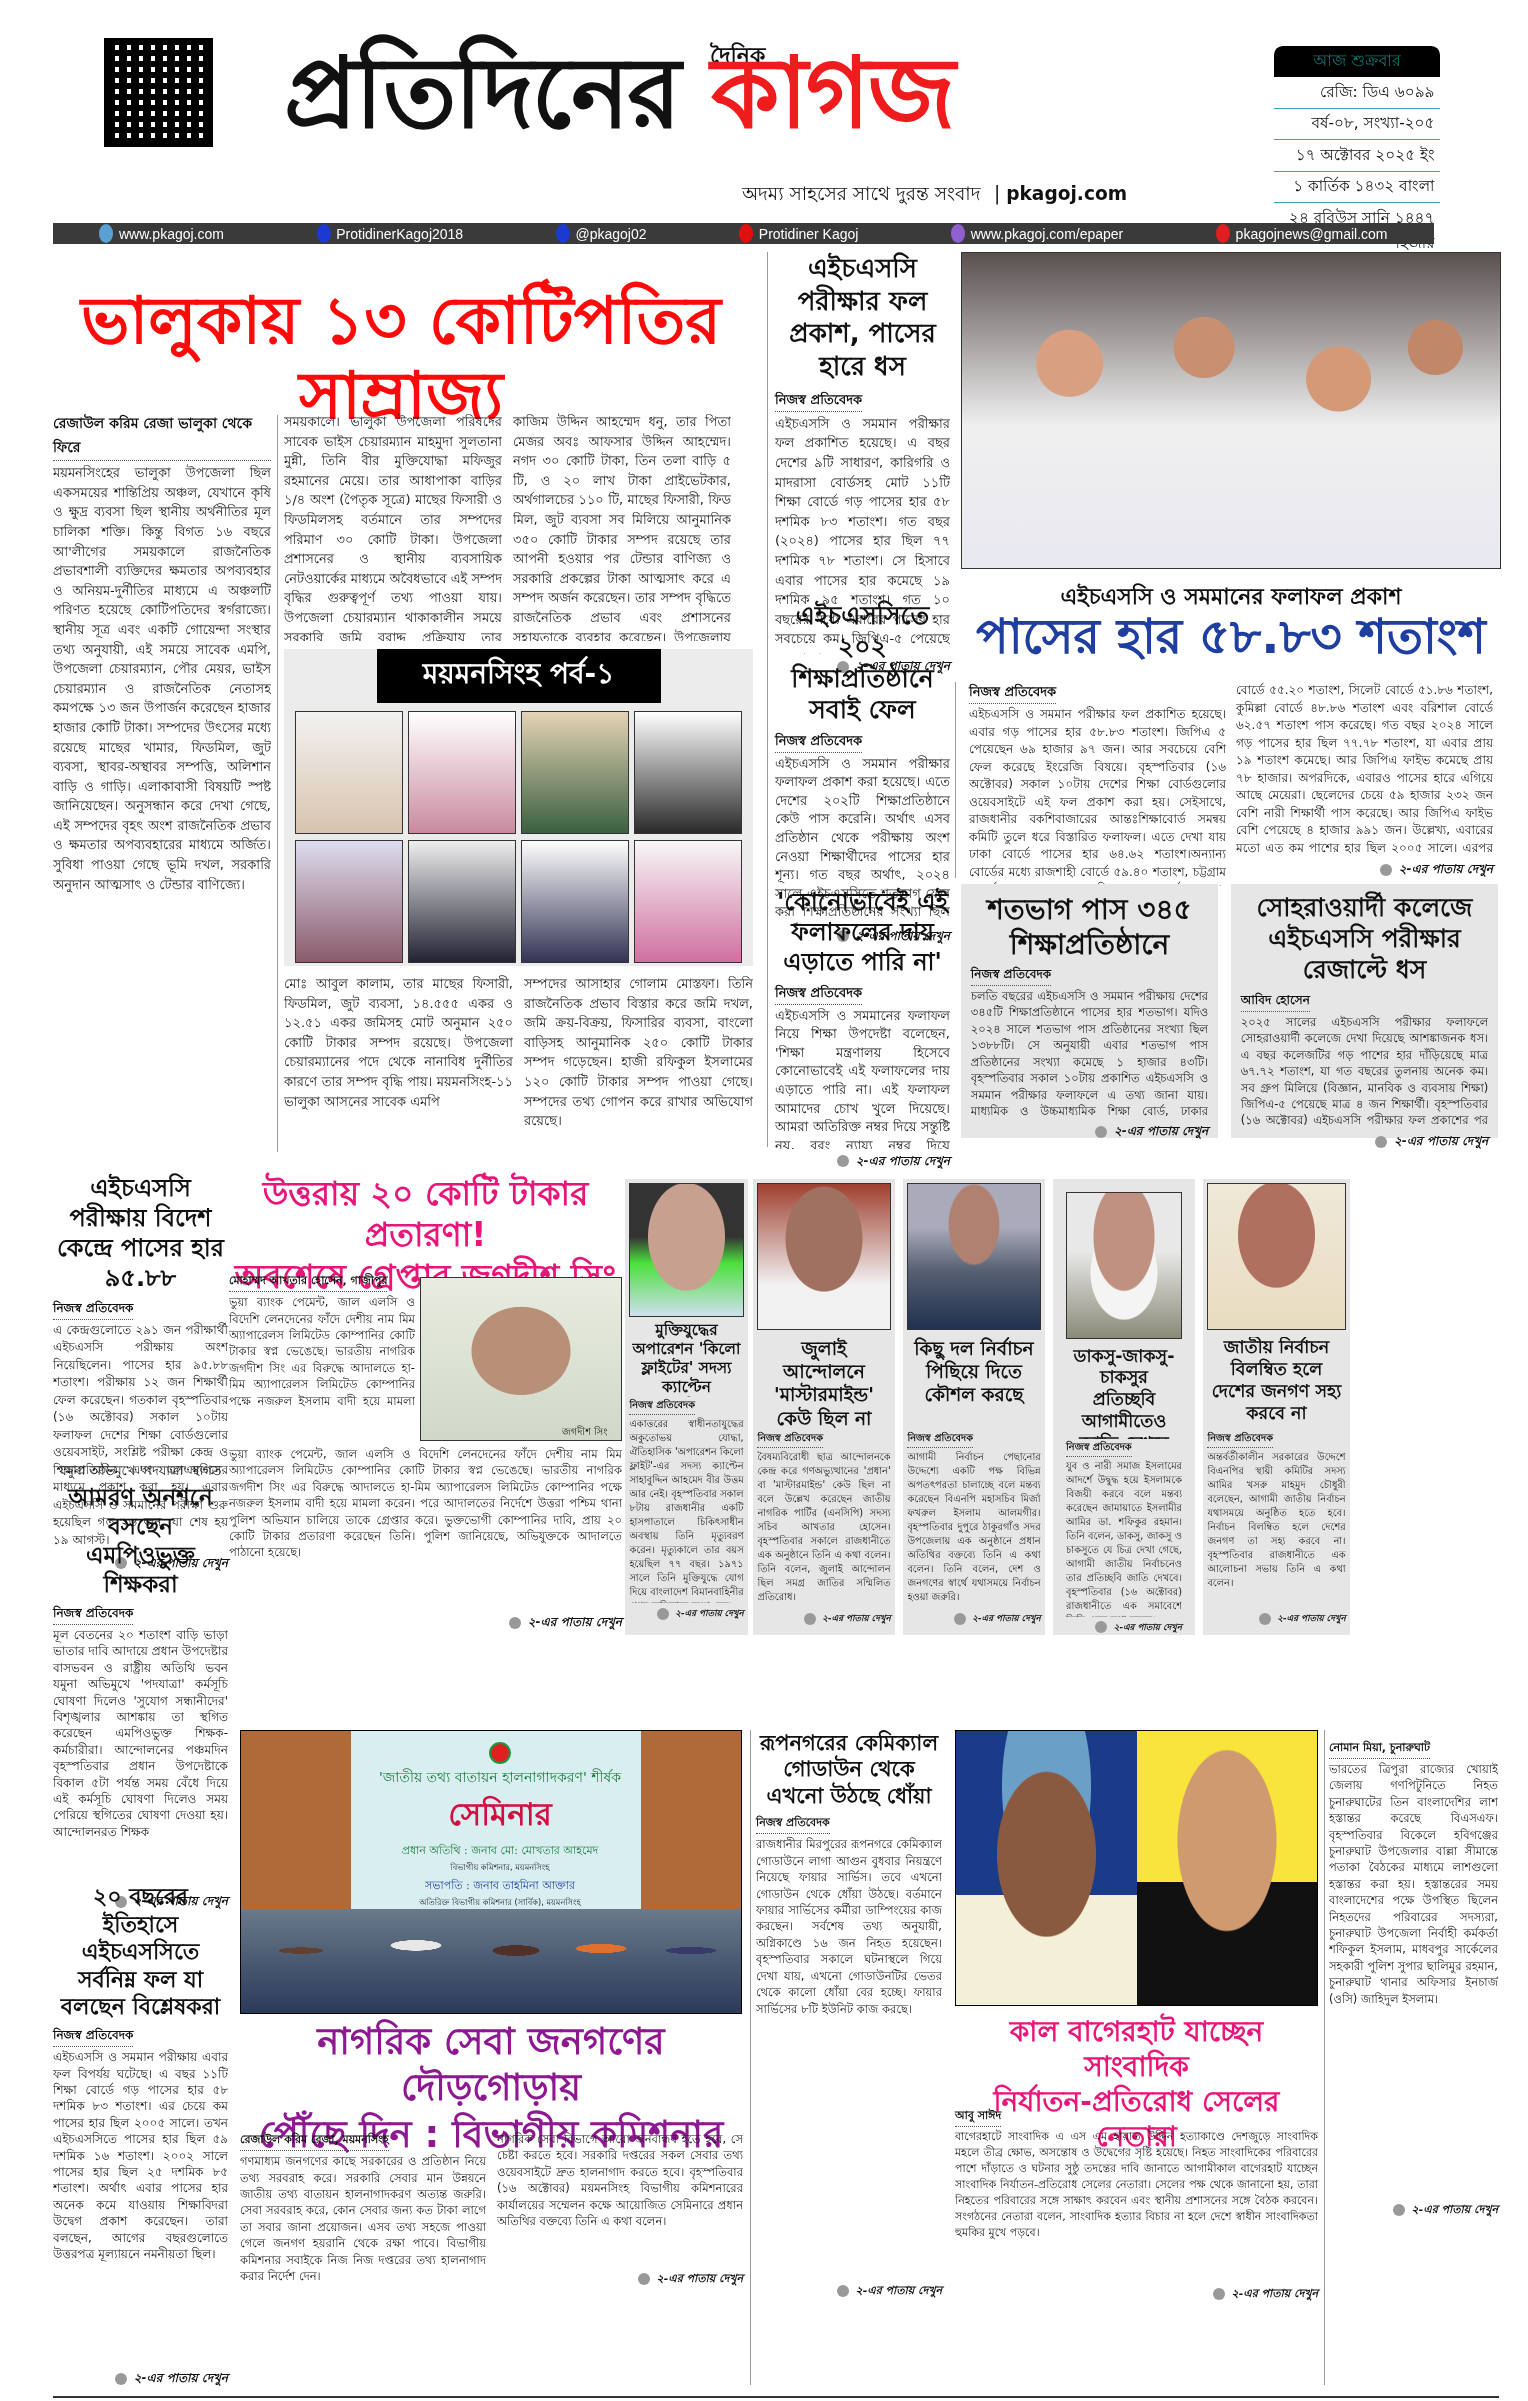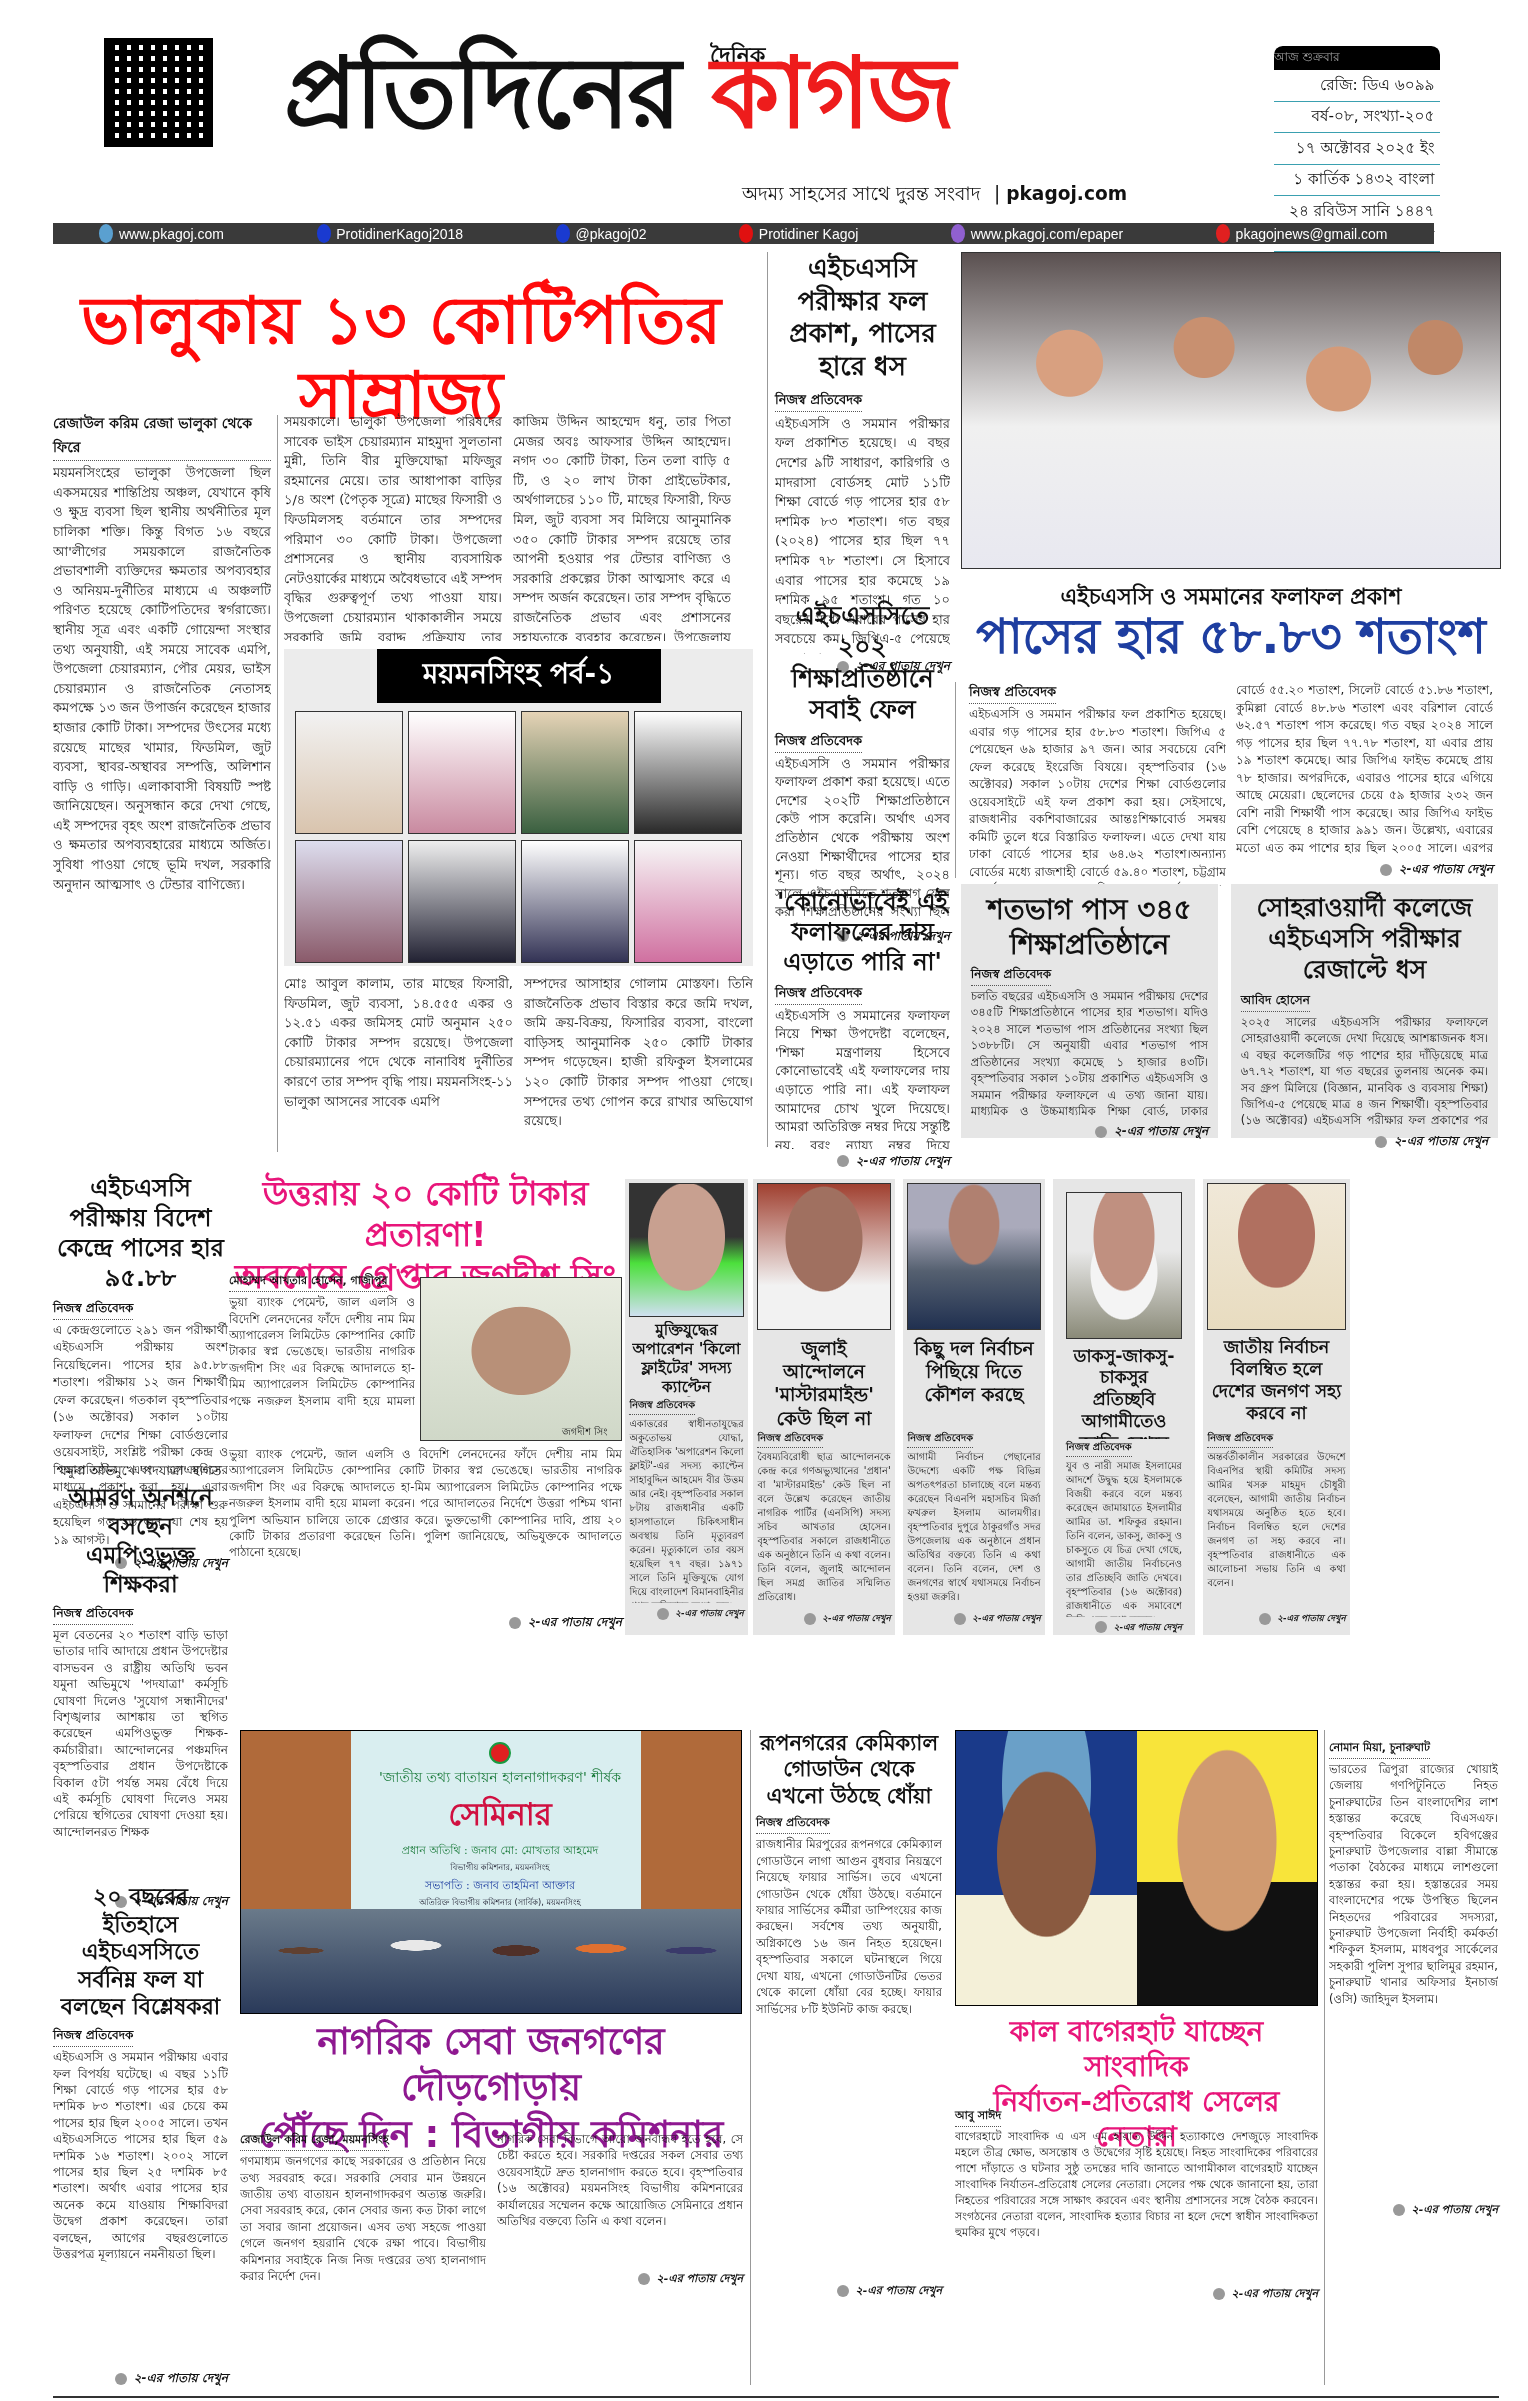--- a/index.html
+++ b/index.html
@@ -30,21 +30,21 @@
   <span style="color:#111">প্রতিদিনের</span>
   <span style="color:#ee1c1c">কাগজ</span>
 </div>
 <div class="abs" style="left:742px;top:180px;font-size:18.6px;">
   <span>অদম্য সাহসের সাথে দুরন্ত সংবাদ</span>
   <span style="margin-left:7.6px">|</span>
   <span style="font-weight:bold">pkagoj.com</span>
 </div>
 
 <div class="abs infobox" style="left:1274px;top:46px;width:166px">
-  <div style="background:#000;color:#a3a3a3;font-size:12px;border-radius:8.7px 8.7px 0 0;padding:2.2px 0">আজ শুক্রবার</div>
+  <div style="background:#000;color:#0f766e;font-size:16px;text-align:center;border-radius:8.7px 8.7px 0 0;padding:2.2px 0">আজ শুক্রবার</div>
   <div class="row">রেজি: ডিএ ৬০৯৯</div>
   <div class="row">বর্ষ-০৮, সংখ্যা-২০৫</div>
   <div class="row">১৭ অক্টোবর ২০২৫ ইং</div>
   <div class="row">১ কার্তিক ১৪৩২ বাংলা</div>
   <div class="row">২৪ রবিউস সানি ১৪৪৭ হিজরি</div>
   <div style="font-size:17.5px;text-align:right;padding:3.3px 5.5px">৮ পৃষ্ঠা ১০ টাকা</div>
 </div>
 
 <div class="abs" style="left:53px;top:223px;width:1381px;height:21px;background:#3a3a3a;display:flex;justify-content:space-around;align-items:center">
   <div class="social-item">

